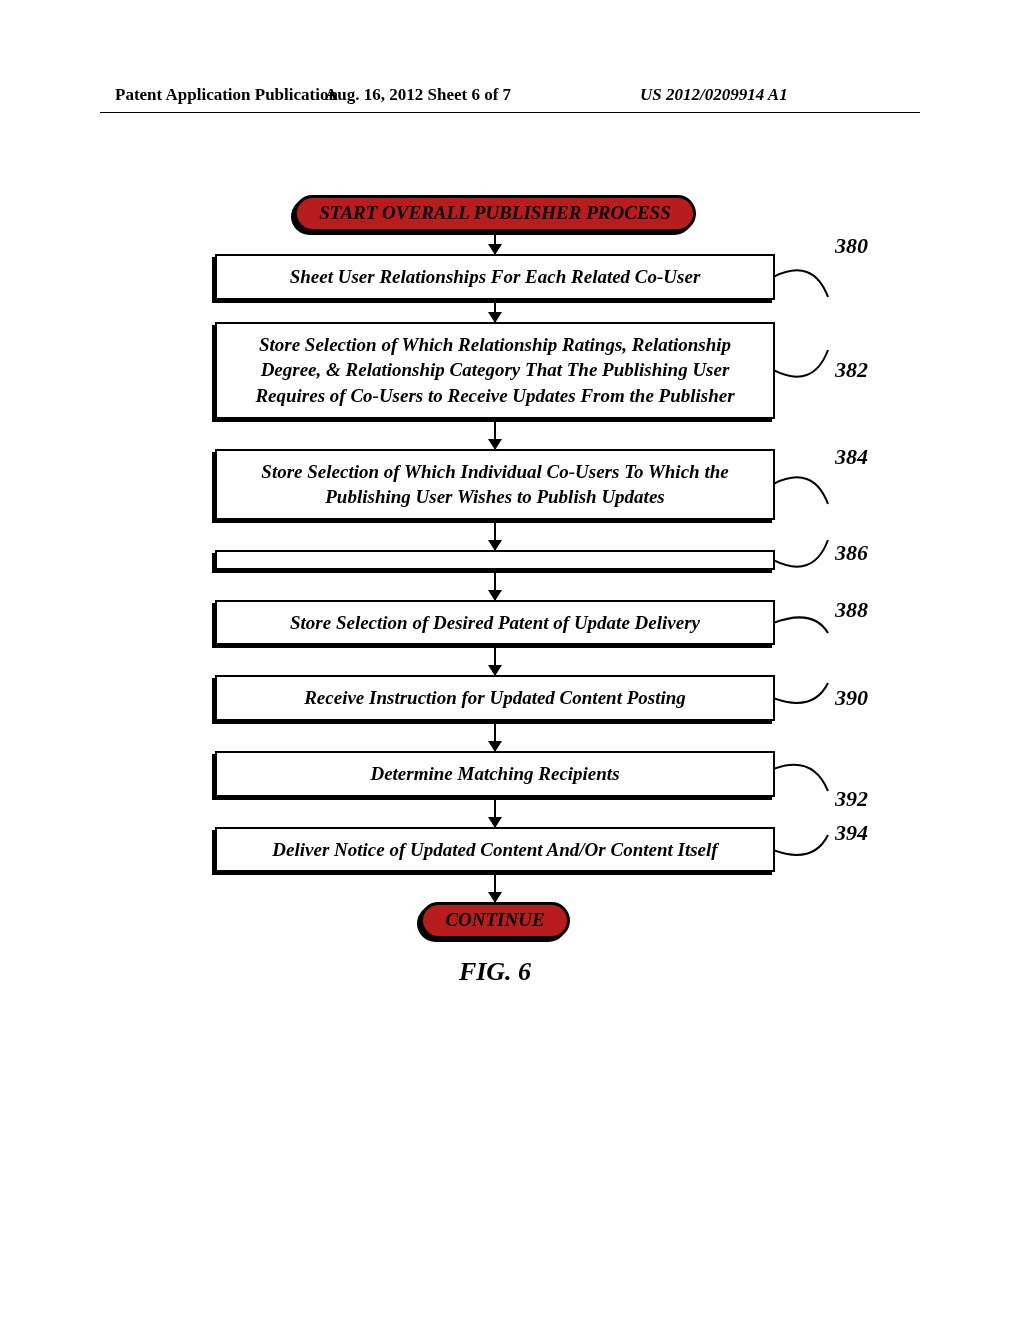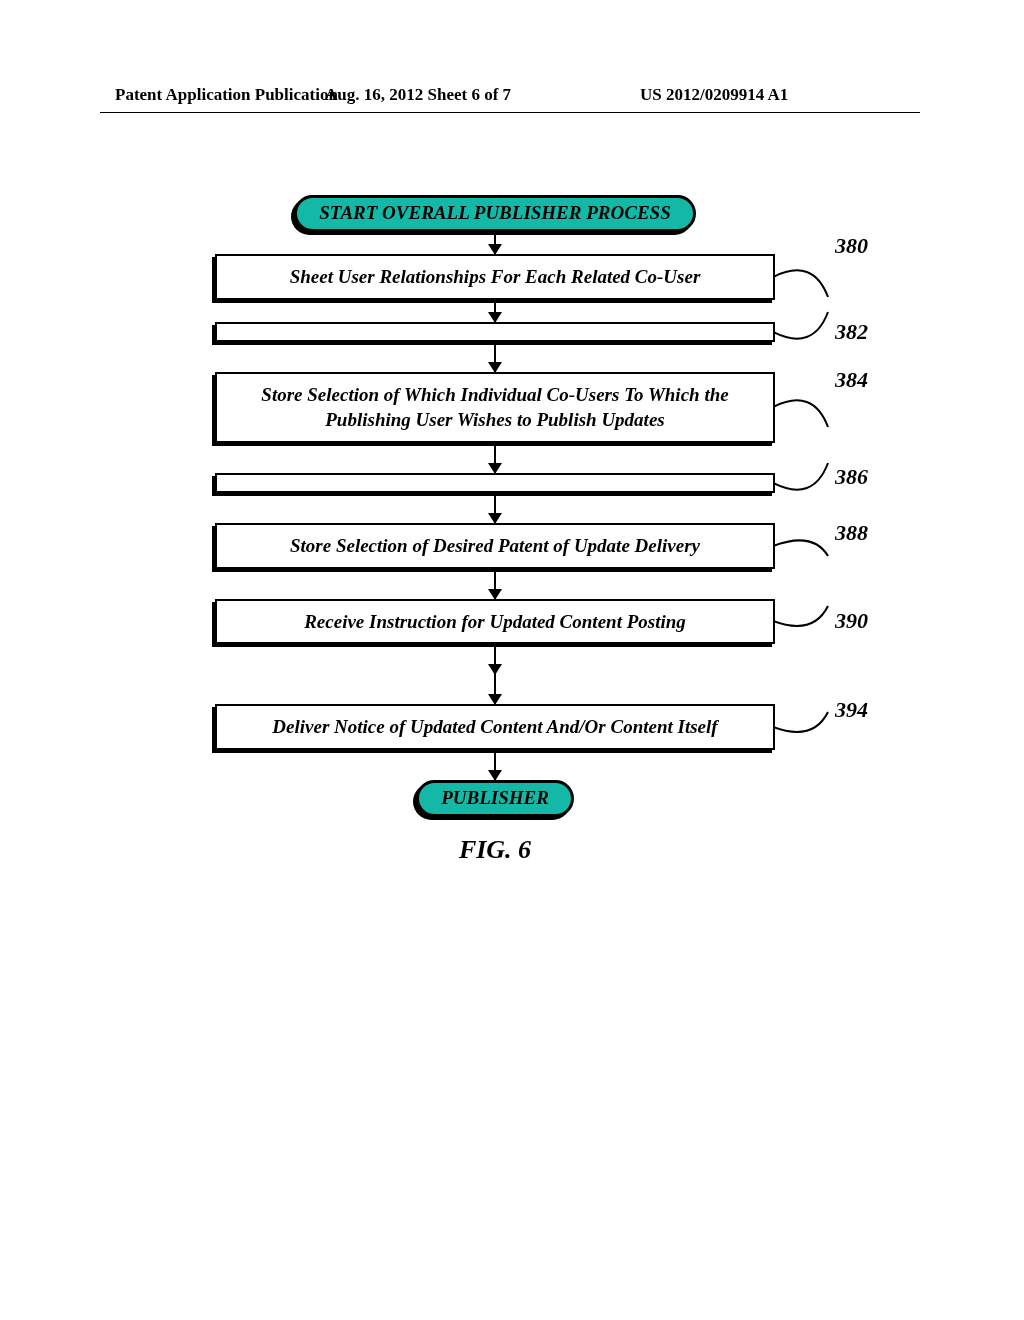--- a/index.html
+++ b/index.html
@@ -13,21 +13,21 @@
   .header {
     position: absolute;
     top: 85px;
     left: 0;
     width: 100%;
     font-size: 17px;
     font-weight: bold;
   }
   .header-left { position: absolute; left: 115px; }
   .header-mid { position: absolute; left: 325px; }
-  .header-right { position: absolute; left: 640px; }
+  .header-right { position: absolute; left: 640px; font-style: italic; }
   .hr-line {
     position: absolute;
     top: 112px;
     left: 100px;
     width: 820px;
     height: 1px;
     background: #000;
   }
 
   .flowchart {
@@ -38,21 +38,21 @@
   }
 
   .terminator {
     display: inline-block;
     border: 3px solid #000;
     border-radius: 999px;
     padding: 4px 22px 5px 22px;
     font-weight: bold;
     font-style: italic;
     font-size: 19px;
-    background: #14b8a6;
+    background: #b91c1c;
     box-shadow: -3px 3px 0 #000;
     position: relative;
     white-space: nowrap;
   }
   .terminator-wrap {
     text-align: center;
     margin: 0 auto;
   }
 
   .box {
@@ -137,20 +137,21 @@
   <div class="box">
     <span>Sheet User Relationships For Each Related Co-User</span>
     <svg class="lead-svg" width="85" height="60">
         <path d="M0 30 Q40 10 55 50" stroke="#000" stroke-width="2" fill="none"></path>
       </svg>
     <span class="ref-label" style="top:-10px">380</span>
   </div>
   <div class="arrow arrow-short"></div>
 
   <div class="box">
+    <span>Store Selection of Which Relationship Ratings, Relationship Degree, &amp; Relationship Category That The Publishing User Requires of Co-Users to Receive Updates From the Publisher</span>
     <svg class="lead-svg" width="85" height="60">
         <path d="M0 30 Q40 50 55 10" stroke="#000" stroke-width="2" fill="none"></path>
       </svg>
     <span class="ref-label">382</span>
   </div>
   <div class="arrow arrow-med"></div>
 
   <div class="box">
     <span>Store Selection of Which Individual Co-Users To Which the Publishing User Wishes to Publish Updates</span>
     <svg class="lead-svg" width="85" height="60">
@@ -179,30 +180,37 @@
 
   <div class="box">
     <span>Receive Instruction for Updated Content Posting</span>
     <svg class="lead-svg" width="85" height="40">
         <path d="M0 20 Q40 35 55 5" stroke="#000" stroke-width="2" fill="none"></path>
       </svg>
     <span class="ref-label">390</span>
   </div>
   <div class="arrow arrow-med"></div>
 
+  <div class="box">
+    <span>Determine Matching Recipients</span>
+    <svg class="lead-svg" width="85" height="50">
+        <path d="M0 20 Q40 5 55 42" stroke="#000" stroke-width="2" fill="none"></path>
+      </svg>
+    <span class="ref-label" style="top:110%">392</span>
+  </div>
   <div class="arrow arrow-med"></div>
 
   <div class="box">
     <span>Deliver Notice of Updated Content And/Or Content Itself</span>
     <svg class="lead-svg" width="85" height="40">
         <path d="M0 20 Q40 35 55 5" stroke="#000" stroke-width="2" fill="none"></path>
       </svg>
     <span class="ref-label" style="top:10%">394</span>
   </div>
   <div class="arrow arrow-med"></div>
 
   <div class="terminator-wrap">
-    <span class="terminator">PUBLISHER</span>
+    <span class="terminator">CONTINUE</span>
   </div>
 
   <div class="fig-caption">FIG. 6</div>
 
 </div>
 
 </body></html>

